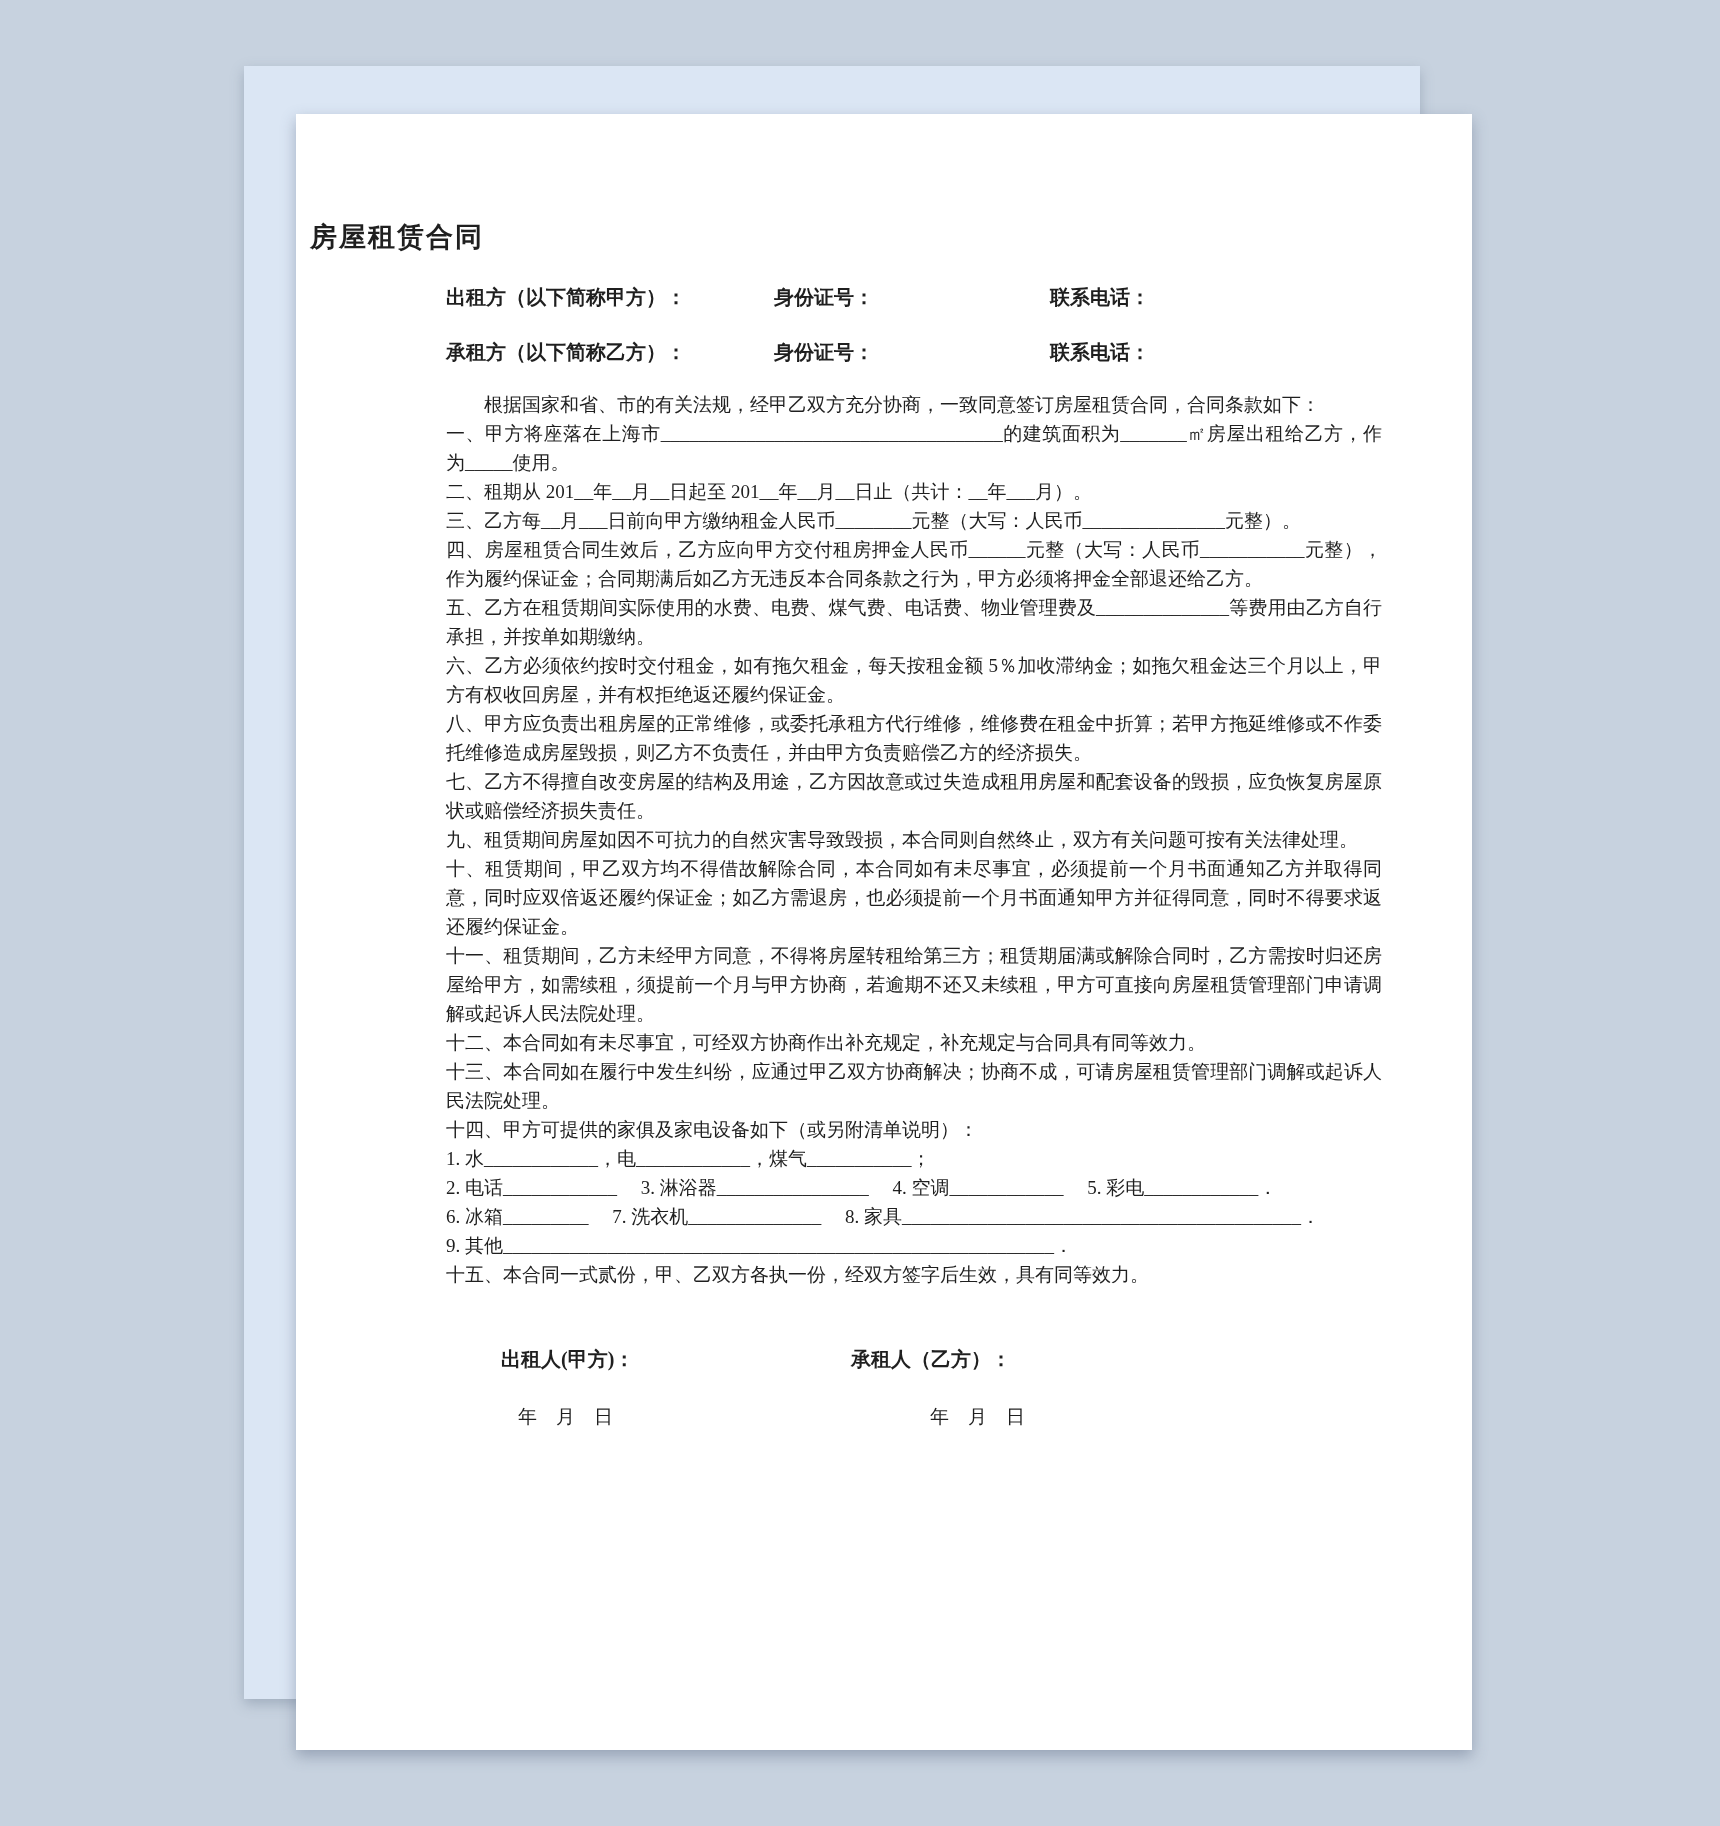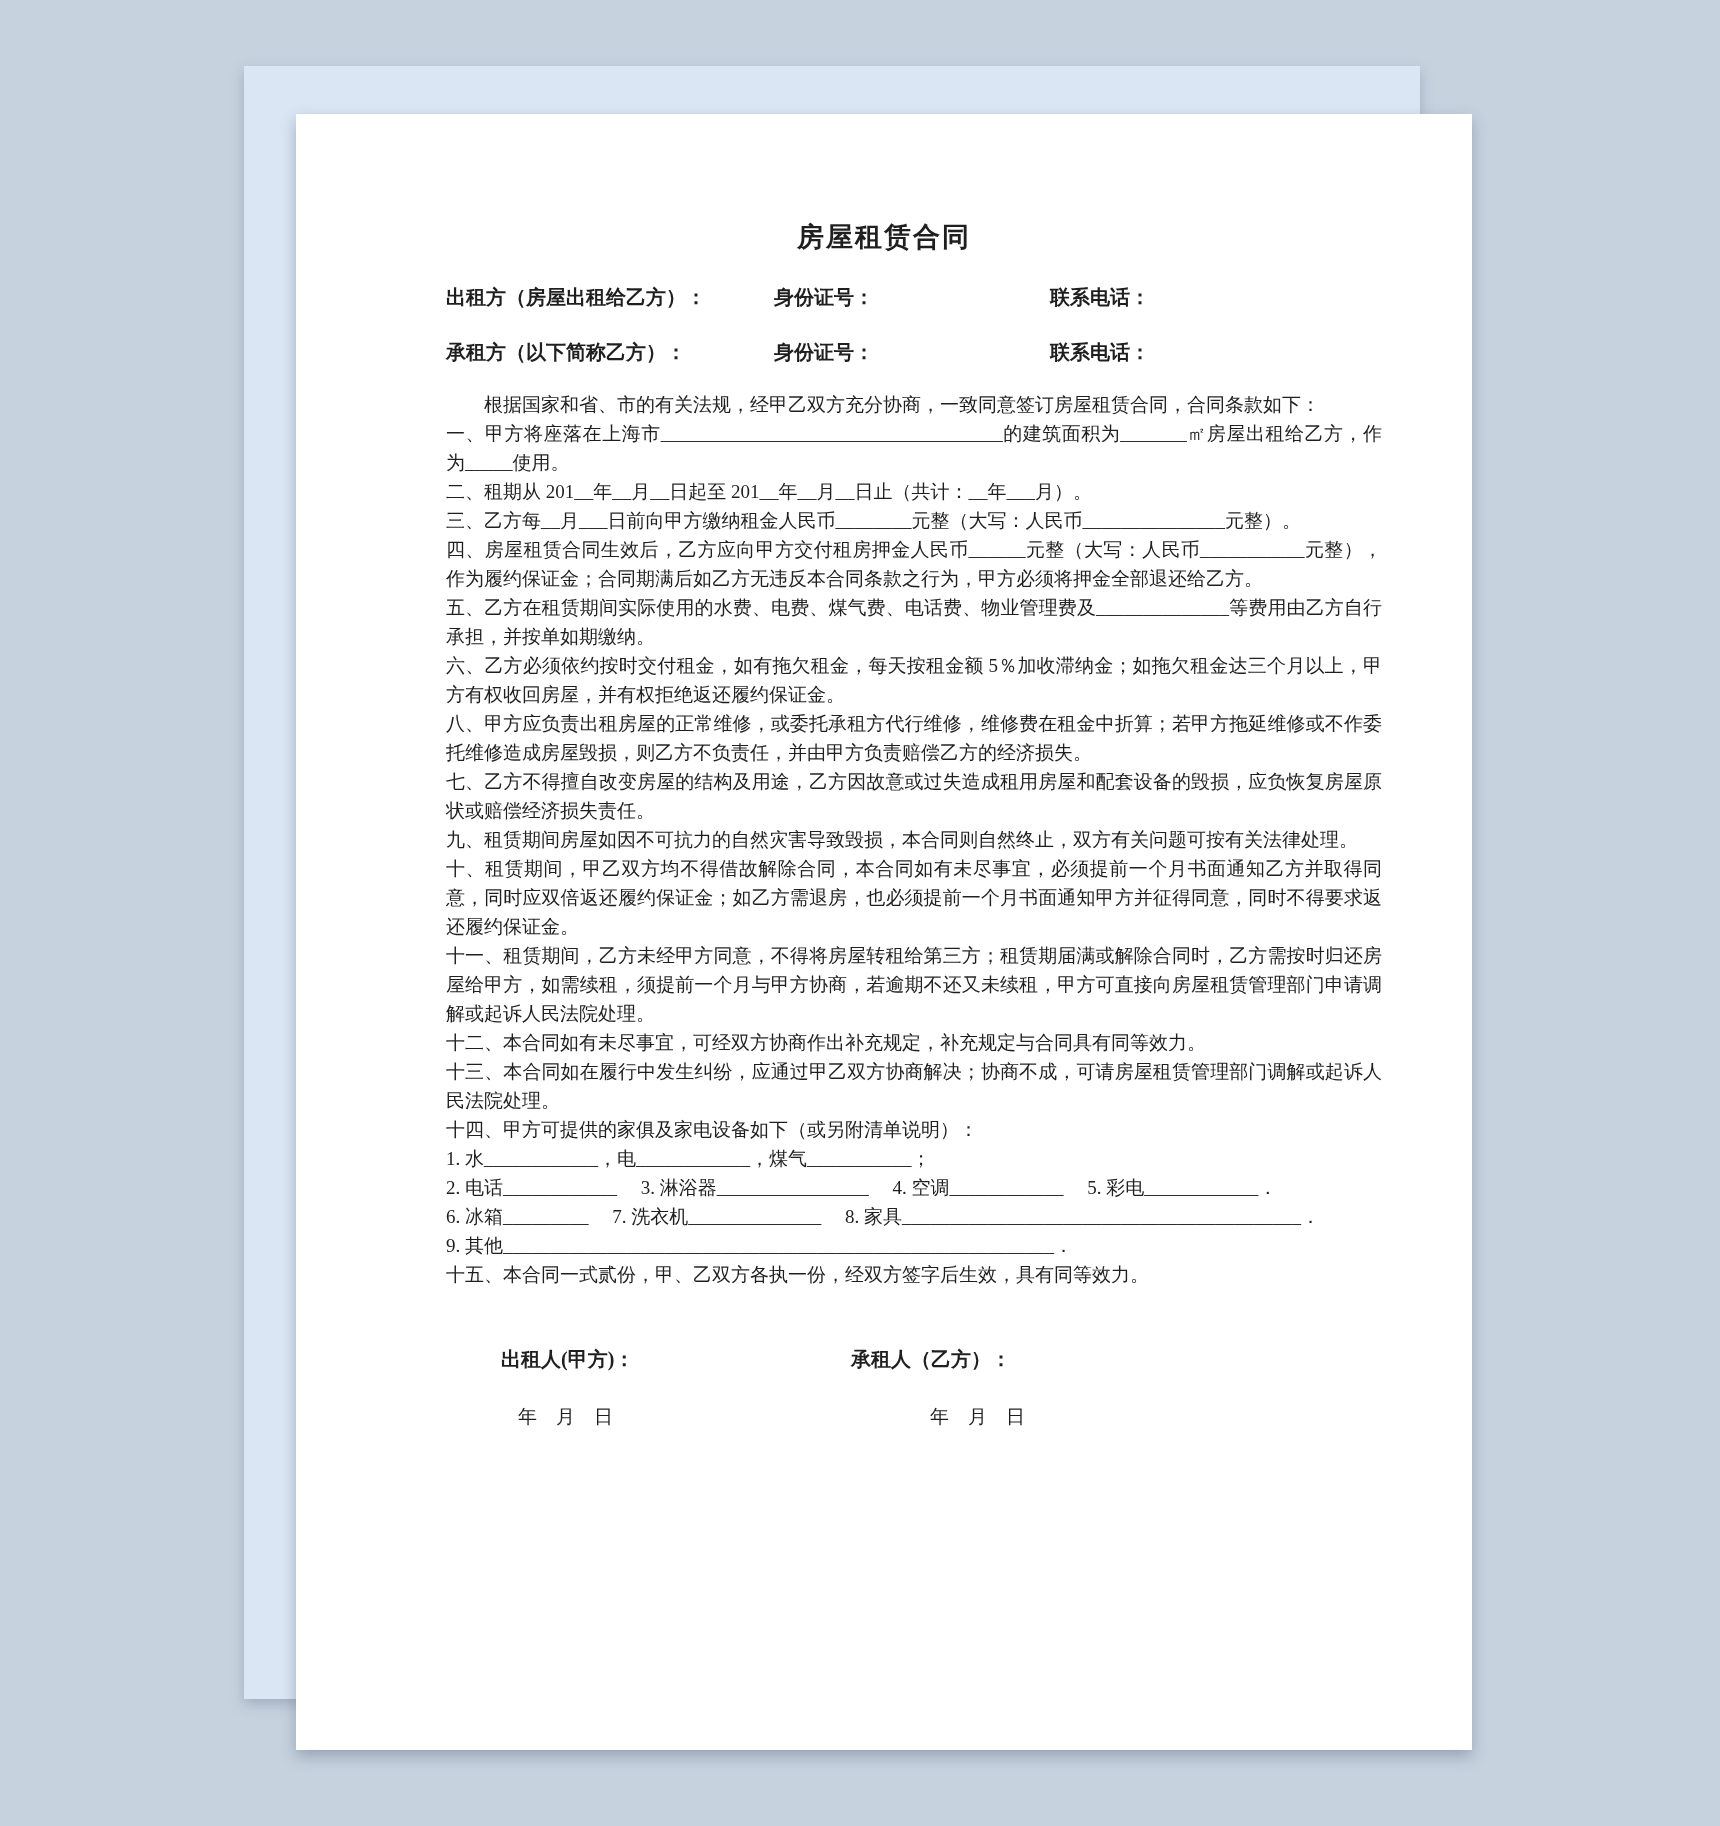--- a/index.html
+++ b/index.html
@@ -18,21 +18,22 @@
   }
   .sheet-front{
     position:absolute;left:296px;top:114px;
     width:1176px;height:1636px;
     background:#ffffff;
     box-shadow:0 6px 14px rgba(90,105,130,.45);
     color:#1f1f1f;
   }
   .title-wrap{
     margin-top:103px;height:40px;
-    text-align:center;
+    text-align:left;
+    padding-left:14px;
   }
   .doc-title{
     display:inline-block;
     font-size:27px;line-height:40px;
     font-weight:bold;
     letter-spacing:2px;
   }
   .doc{
     padding:0 90px 0 150px;
   }
@@ -75,21 +76,21 @@
 
   <div class="sheet-front">
 
     <div class="title-wrap">
       <span class="doc-title">房屋租赁合同</span>
     </div>
 
     <div class="doc">
 
       <div class="party-row first">
-        <span class="party-role">出租方（房屋出租给乙方）：</span>
+        <span class="party-role">出租方（以下简称甲方）：</span>
         <span class="party-id">身份证号：</span>
         <span class="party-phone">联系电话：</span>
       </div>
 
       <div class="party-row second">
         <span class="party-role">承租方（以下简称乙方）：</span>
         <span class="party-id">身份证号：</span>
         <span class="party-phone">联系电话：</span>
       </div>
 

